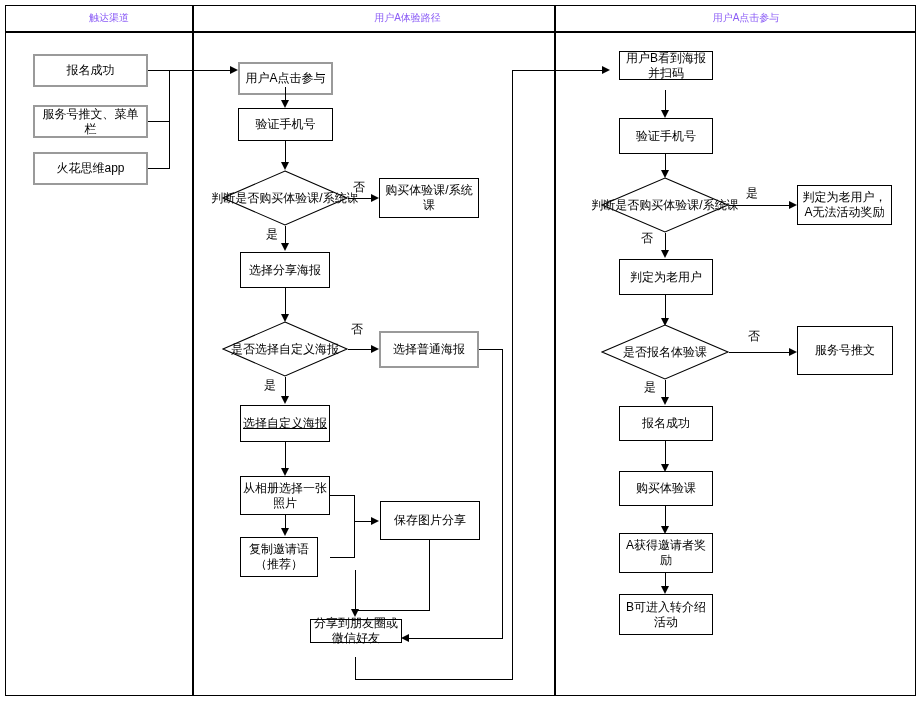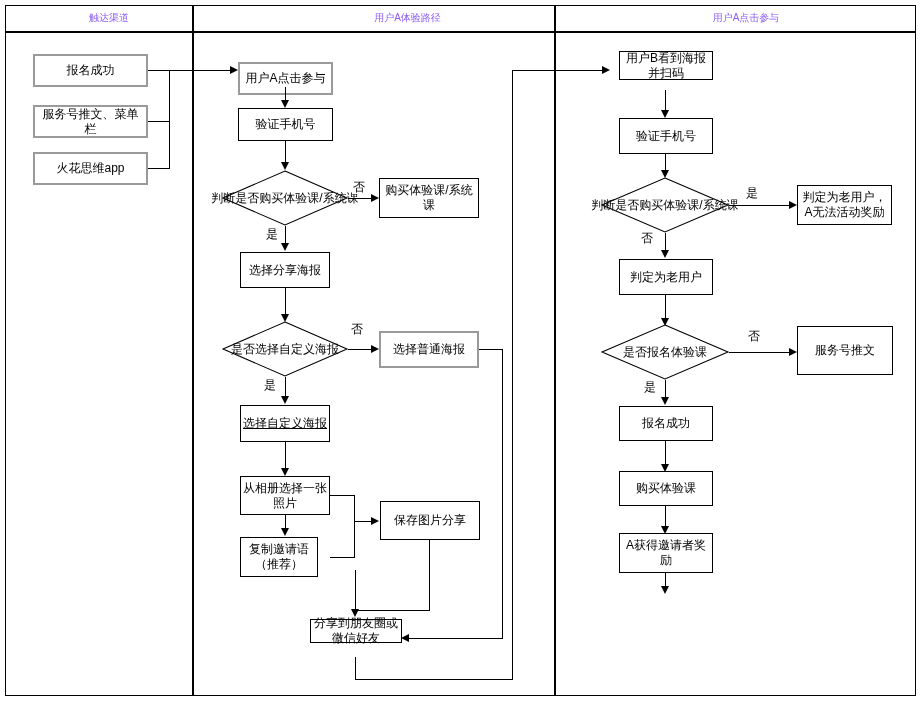--- a/index.html
+++ b/index.html
@@ -214,14 +214,15 @@
   <div class="node" style="left:619px;top:471px;width:94px;height:35px;">购买体验课</div>
 
   <div class="ln lnv" style="left:665px;top:506px;height:22px;"></div>
   <div class="arrow down" style="left:661px;top:526px;"></div>
 
   <div class="node" style="left:619px;top:533px;width:94px;height:40px;">A获得邀请者奖励</div>
 
   <div class="ln lnv" style="left:665px;top:573px;height:15px;"></div>
   <div class="arrow down" style="left:661px;top:586px;"></div>
 
+  <div class="node" style="left:619px;top:594px;width:94px;height:41px;">B可进入转介绍活动</div>
 
 </div>
 
 </body></html>

